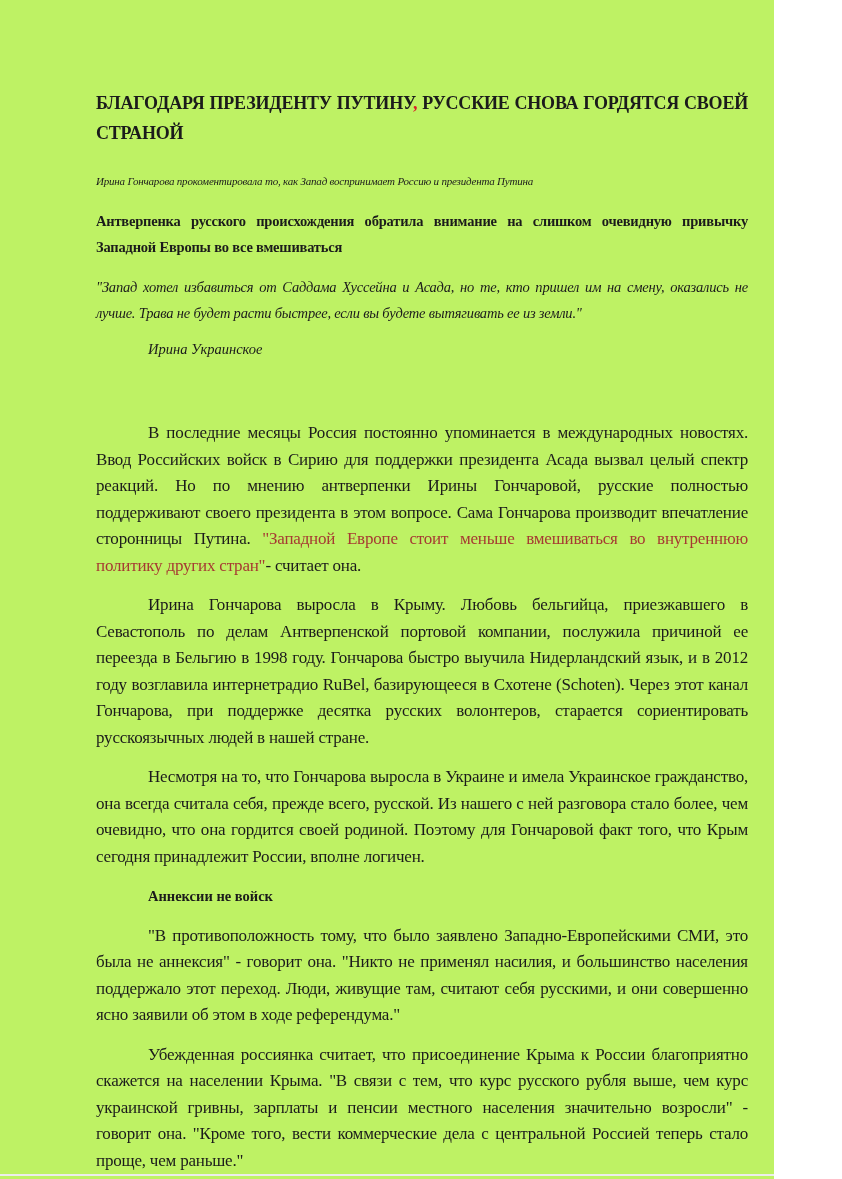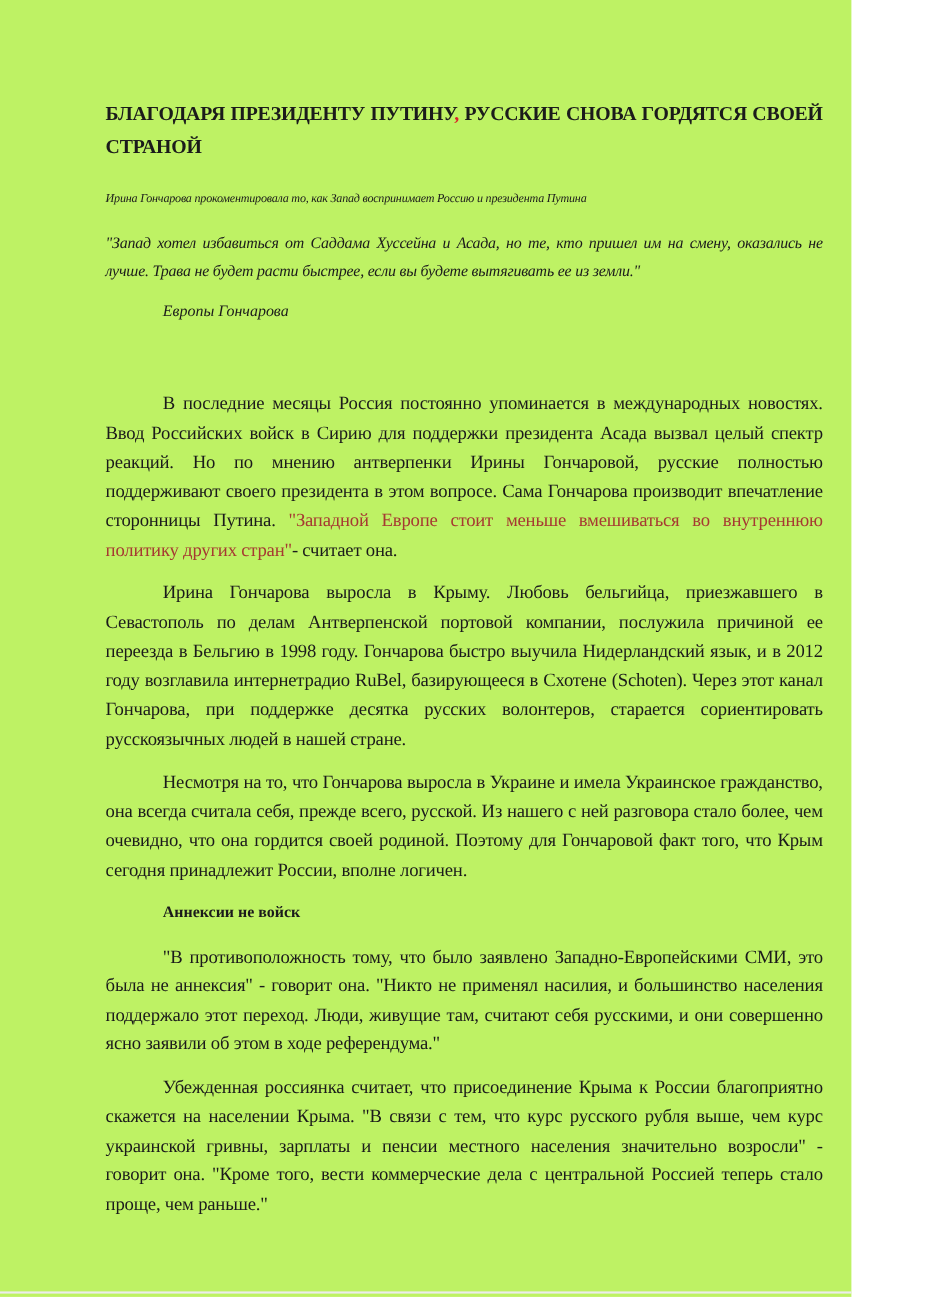--- a/index.html
+++ b/index.html
@@ -82,24 +82,25 @@
 <body>
 
 <div class="page">
   <div class="content">
 
     <h1 class="title"><span>БЛАГОДАРЯ ПРЕЗИДЕНТУ ПУТИНУ</span><span style="color: rgb(218, 33, 40);">,</span>
       <span>РУССКИЕ СНОВА ГОРДЯТСЯ СВОЕЙ СТРАНОЙ</span></h1>
 
     <p class="lede">Ирина Гончарова прокоментировала то, как Запад воспринимает Россию и президента Путина</p>
 
+    <p class="standfirst">Антверпенка русского происхождения обратила внимание на слишком очевидную привычку Западной Европы во все вмешиваться</p>
 
     <p class="pullquote">"Запад хотел избавиться от Саддама Хуссейна и Асада, но те, кто пришел им на смену, оказались не лучше. Трава не будет расти быстрее, если вы будете вытягивать ее из земли."</p>
 
-    <p class="attribution">Европы Гончарова</p>
+    <p class="attribution">Ирина Украинское</p>
 
     <p class="body-para"><span>В последние месяцы Россия постоянно упоминается в международных новостях. Ввод Российских войск в Сирию для поддержки президента Асада вызвал целый спектр реакций. Но по мнению антверпенки Ирины Гончаровой, русские полностью поддерживают своего президента в этом вопросе. Сама Гончарова производит впечатление сторонницы Путина. </span><span style="color: rgb(166, 58, 50);">"Западной Европе стоит меньше вмешиваться во внутреннюю политику других стран"</span><span>- считает она.</span></p>
 
     <p class="body-para">Ирина Гончарова выросла в Крыму. Любовь бельгийца, приезжавшего в Севастополь по делам Антверпенской портовой компании, послужила причиной ее переезда в Бельгию в 1998 году. Гончарова быстро выучила Нидерландский язык, и в 2012 году возглавила интернетрадио RuBel, базирующееся в Схотене (Schoten). Через этот канал Гончарова, при поддержке десятка русских волонтеров, старается сориентировать русскоязычных людей в нашей стране.</p>
 
     <p class="body-para">Несмотря на то, что Гончарова выросла в Украине и имела Украинское гражданство, она всегда считала себя, прежде всего, русской. Из нашего с ней разговора стало более, чем очевидно, что она гордится своей родиной. Поэтому для Гончаровой факт того, что Крым сегодня принадлежит России, вполне логичен.</p>
 
     <p class="sub-heading">Аннексии не войск</p>
 
     <p class="body-para">"В противоположность тому, что было заявлено Западно-Европейскими СМИ, это была не аннексия" - говорит она. "Никто не применял насилия, и большинство населения поддержало этот переход. Люди, живущие там, считают себя русскими, и они совершенно ясно заявили об этом в ходе референдума."</p>

